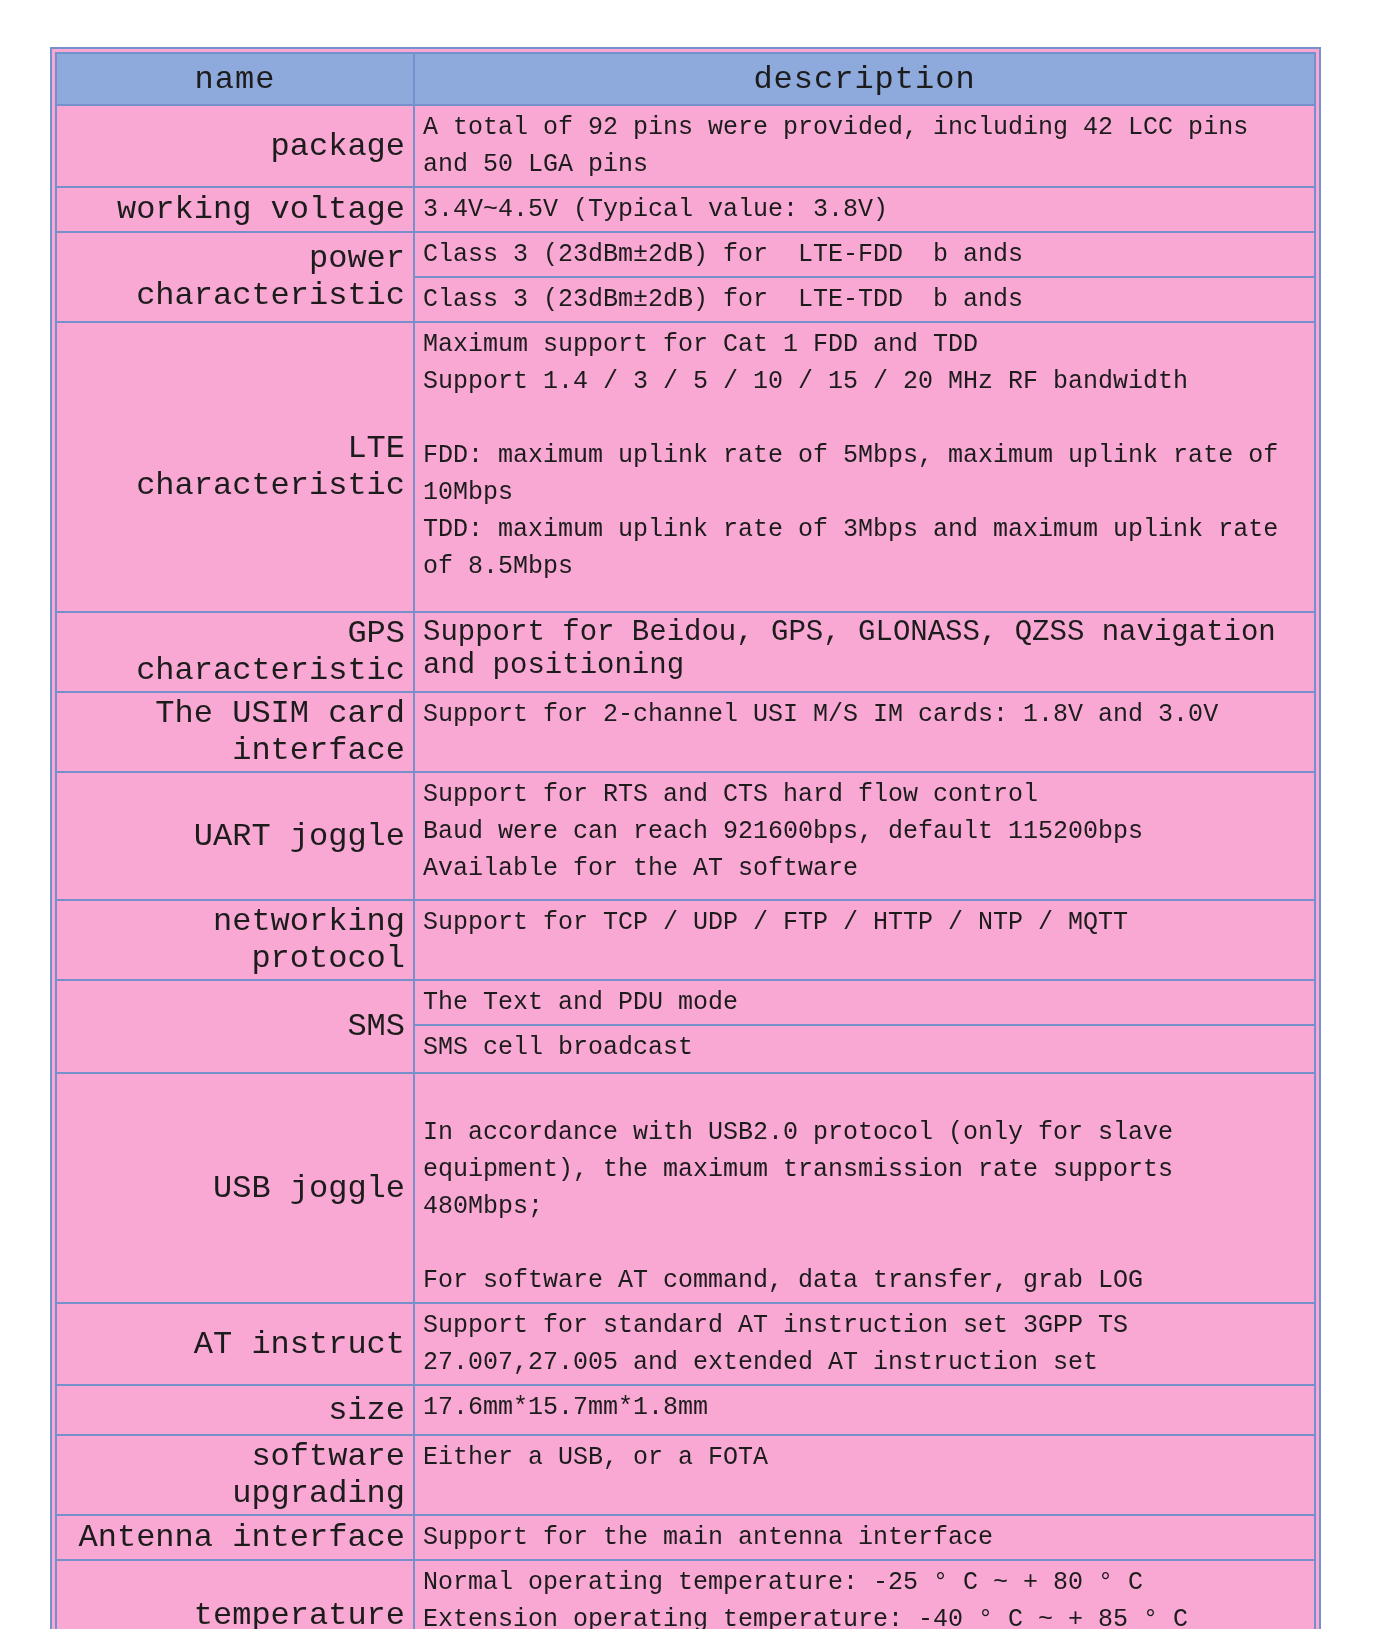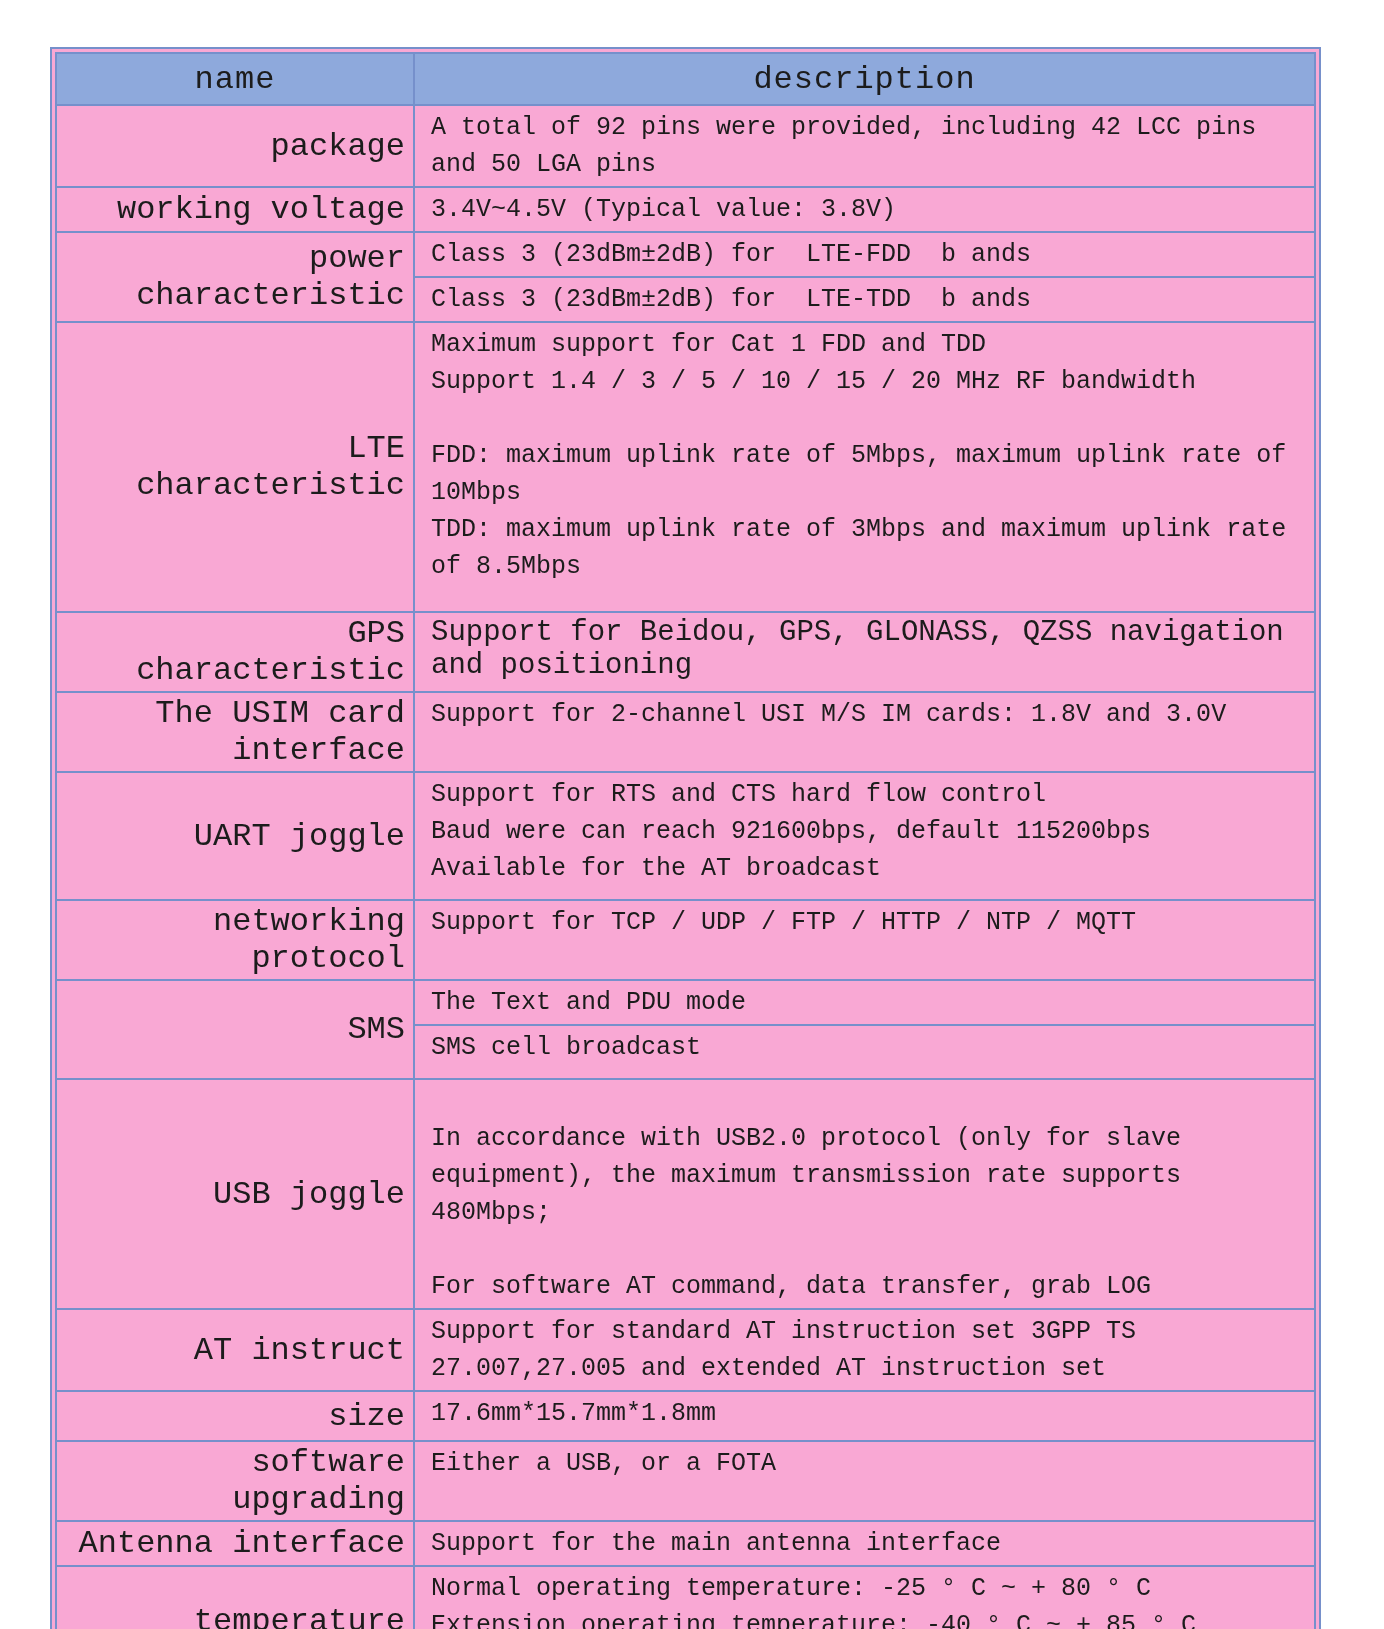--- a/index.html
+++ b/index.html
@@ -26,31 +26,31 @@
     letter-spacing:1px;
   }
   td.name{
     vertical-align:middle;
     padding:2px 8px 2px 14px;
     font-size:32px;line-height:37px;
     white-space:pre-wrap;word-wrap:break-word;text-align:right;
   }
   td.desc{
     vertical-align:top;
-    padding:3px 8px 3px 16px;
+    padding:3px 8px 3px 8px;
     font-size:25px;
   }
   .para{
     margin:0;min-height:37px;line-height:37px;
     white-space:pre-wrap;word-wrap:break-word;
   }
   td.desc.small .para{font-size:29px;line-height:33px;min-height:33px;}
   
   .h40{height:40px}.h43{height:43px}.h44{height:44px}.h45{height:45px}
-  .h46{height:50px}.h48{height:54px}.h70{height:70px}.h77{height:77px}
+  .h46{height:50px}.h48{height:48px}.h70{height:70px}.h77{height:77px}
   .h78{height:78px}.h89{height:110px}.h90{height:80px}.h128{height:128px}
   .h205{height:205px}.h290{height:290px}
 </style>
 </head>
 <body>
 
 <div class="table-wrap">
   <table class="spec">
     <colgroup>
       <col style="width:358px">
@@ -106,21 +106,21 @@
         <td class="name">The USIM card interface</td>
         <td class="desc">
           <p class="para">Support for 2-channel USI M/S IM cards: 1.8V and 3.0V</p>
         </td>
       </tr>
       <tr class="h128">
         <td class="name">UART joggle</td>
         <td class="desc">
           <p class="para">Support for RTS and CTS hard flow control</p>
           <p class="para">Baud were can reach 921600bps, default 115200bps</p>
-          <p class="para">Available for the AT broadcast</p>
+          <p class="para">Available for the AT software</p>
         </td>
       </tr>
       <tr class="h45">
         <td class="name">networking protocol</td>
         <td class="desc">
           <p class="para">Support for TCP / UDP / FTP / HTTP / NTP / MQTT</p>
         </td>
       </tr>
       <tr class="h40">
         <td class="name" rowspan="2">SMS</td>

